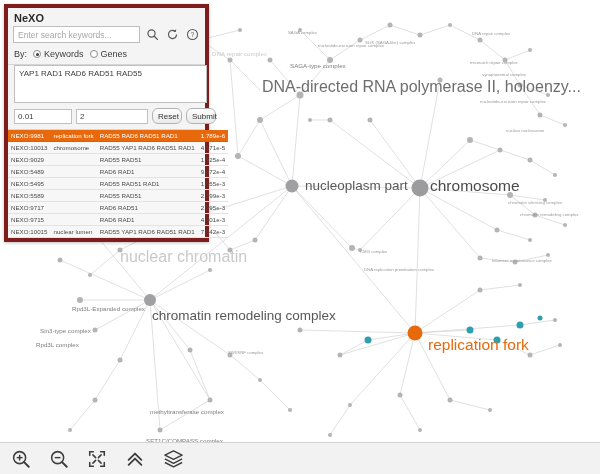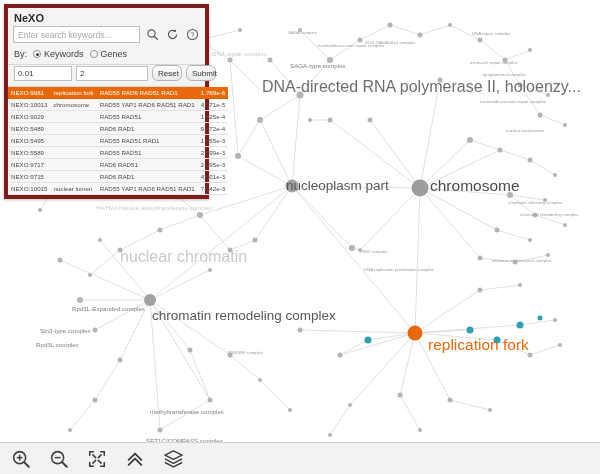--- a/index.html
+++ b/index.html
@@ -437,21 +437,21 @@
       <div class="net-label tiny" style="left: 365px; top: 40px;">SLIK (SAGA-like) complex</div>
       <div class="net-label small ghost" style="left: 212px; top: 50px;">DNA repair complex</div>
       <div class="net-label tiny" style="left: 318px; top: 43px;">nucleotide-excision repair complex</div>
       <div class="net-label tiny" style="left: 472px; top: 31px;">DNA repair complex</div>
       <div class="net-label small" style="left: 290px; top: 62px;">SAGA-type complex</div>
       <div class="net-label tiny" style="left: 470px; top: 60px;">mismatch repair complex</div>
       <div class="net-label tiny" style="left: 482px; top: 72px;">synaptonemal complex</div>
       <div class="net-label med" style="left: 262px; top: 78px;">DNA-directed RNA polymerase II, holoenzy...</div>
       <div class="net-label tiny" style="left: 480px; top: 99px;">nucleotide-excision repair complex</div>
       <div class="net-label tiny" style="left: 506px; top: 128px;">nuclear nucleosome</div>
-      <div class="net-label large" style="left: 286px; top: 178px;">nucleoplasm part</div>
+      <div class="net-label large" style="left: 305px; top: 178px;">nucleoplasm part</div>
       <div class="net-label xlarge" style="left: 430px; top: 177px;">chromosome</div>
       <div class="net-label tiny" style="left: 508px; top: 200px;">chromatin silencing complex</div>
       <div class="net-label tiny" style="left: 520px; top: 212px;">chromatin remodeling complex</div>
       <div class="net-label small ghost" style="left: 96px; top: 204px;">H4/H2A histone acetyltransferase complex</div>
       <div class="net-label tiny ghost" style="left: 64px; top: 190px;">nucleosome-modifying complex</div>
       <div class="net-label tiny" style="left: 360px; top: 249px;">CMG complex</div>
       <div class="net-label tiny" style="left: 492px; top: 258px;">telomere maintenance complex</div>
       <div class="net-label med ghost" style="left: 120px; top: 248px;">nuclear chromatin</div>
       <div class="net-label tiny" style="left: 364px; top: 267px;">DNA replication preinitiation complex</div>
       <div class="net-label small" style="left: 72px; top: 305px;">Rpd3L-Expanded complex</div>
@@ -497,20 +497,21 @@
       </label>
       <label class="radio-wrap">
         <span class="radio"></span>
         <span>Genes</span>
       </label>
     </div>
 
     <div class="divider"></div>
 
 
+    <textarea id="term-textarea" style="">YAP1 RAD1 RAD6 RAD51 RAD55</textarea>
 
     <div class="params-row">
       <input id="pvalue-input" class="param-input" type="text" value="0.01" style="">
       <input id="count-input" class="param-input" type="text" value="2" style="">
       <button class="btn">Reset</button>
       <button class="btn">Submit</button>
     </div>
 
     <div id="results">
       <table id="results-table">

